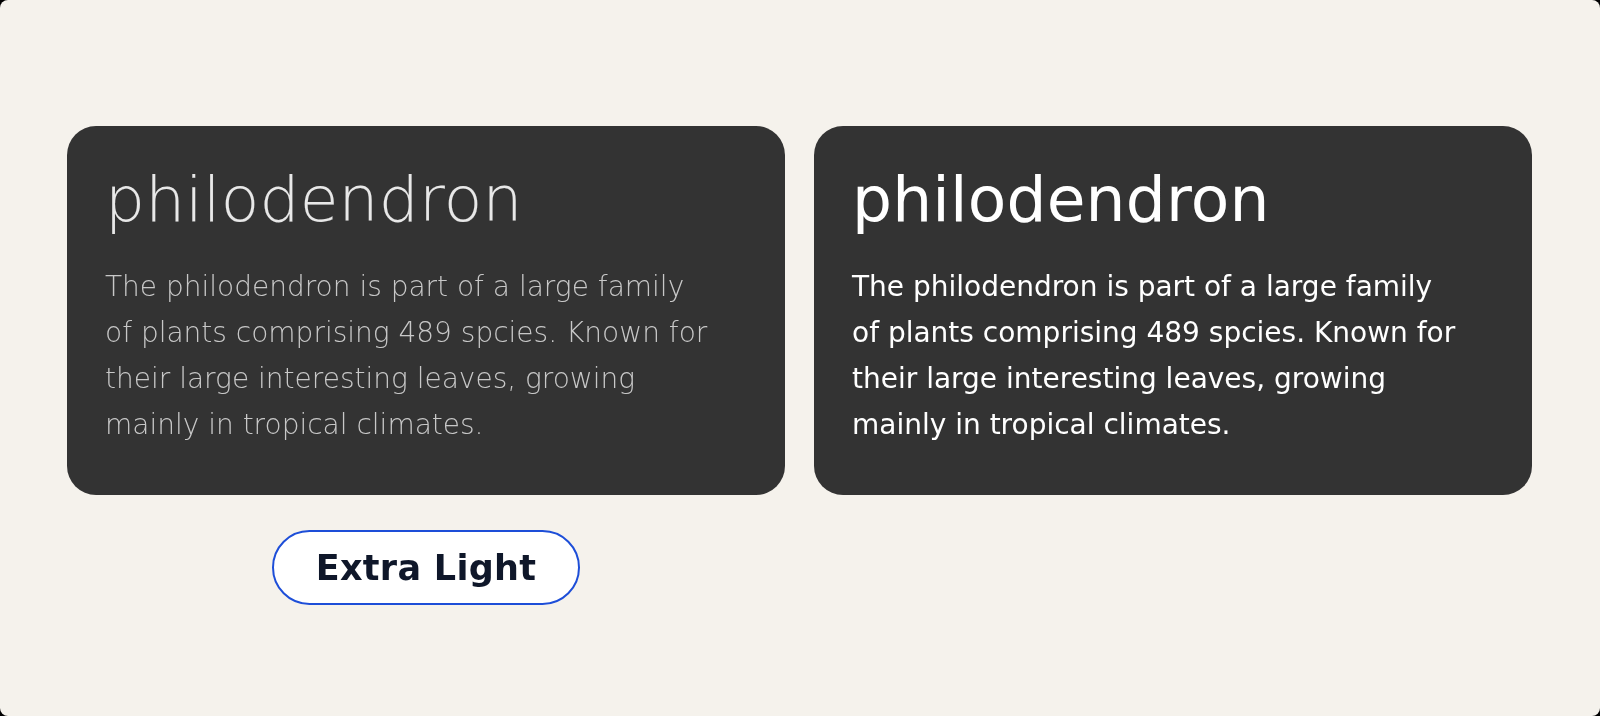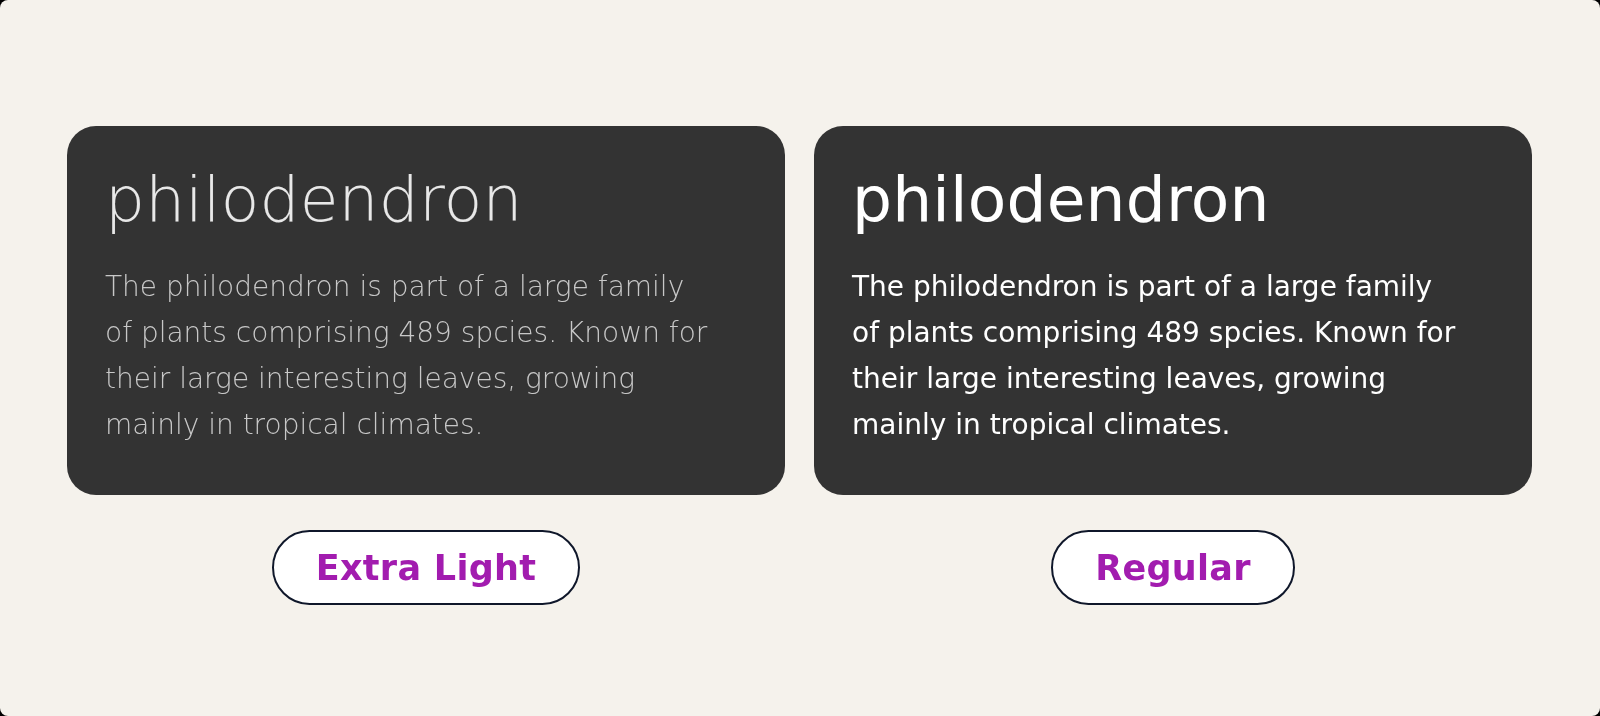--- a/index.html
+++ b/index.html
@@ -92,23 +92,23 @@
   .weight-pill {
     margin-top: 35px;
     box-sizing: border-box;
     height: 75px;
     min-width: 232px;
     padding: 0 42px;
     display: flex;
     align-items: center;
     justify-content: center;
     background: #FFFFFF;
-    border: 2px solid #0f172a;
+    border: 2px solid #1d4ed8;
     border-radius: 999px;
-    color: #a21caf;
+    color: #0f172a;
     font-family: "DejaVu Sans", "Liberation Sans", sans-serif;
     font-size: 35px;
     font-weight: 700;
     letter-spacing: 0.3px;
     white-space: nowrap;
     cursor: pointer;
     user-select: none;
   }
 </style>
 </head>
@@ -124,17 +124,16 @@
         <p class="specimen-body">The philodendron is part of a large family of plants comprising 489 spcies. Known for their large interesting leaves, growing mainly in tropical climates.</p>
       </div>
       <div class="weight-pill">Extra Light</div>
     </div>
 
     <div class="specimen-column weight-regular">
       <div class="specimen-card">
         <h1 class="specimen-heading">philodendron</h1>
         <p class="specimen-body">The philodendron is part of a large family of plants comprising 489 spcies. Known for their large interesting leaves, growing mainly in tropical climates.</p>
       </div>
-      <div class="weight-pill">Regular</div>
     </div>
 
   </div>
 </div>
 
 </body></html>

